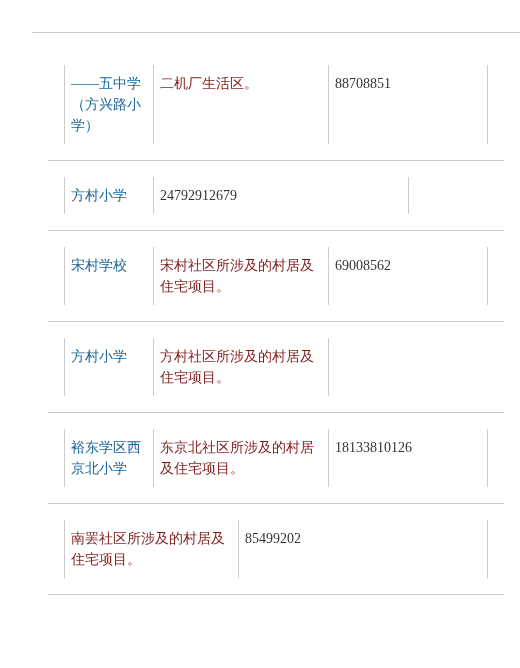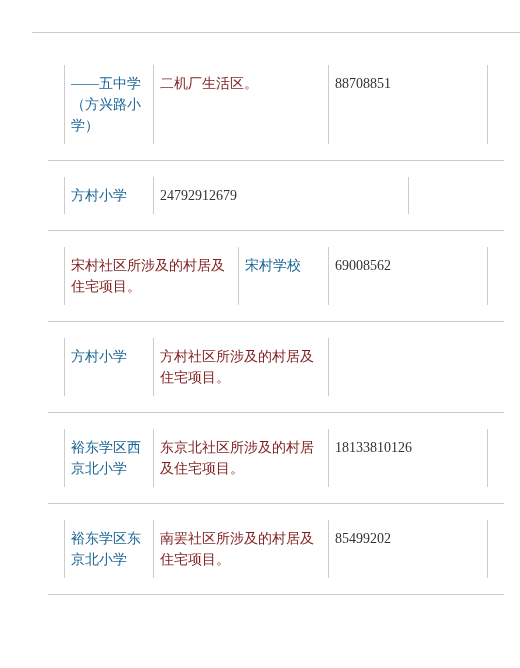--- a/index.html
+++ b/index.html
@@ -53,31 +53,30 @@
 <div class="table-row">
       <div class="cell col-school">——五中学（方兴路小学）</div>
       <div class="cell col-area">二机厂生活区。</div>
       <div class="cell col-phone">88708851</div>
     </div>
     <div class="table-row">
       <div class="cell col-school">方村小学</div>
       <div class="cell col-phone">24792912679</div>
     </div>
     <div class="table-row">
+      <div class="cell col-school">宋村学校</div>
       <div class="cell col-area">宋村社区所涉及的村居及住宅项目。</div>
-      <div class="cell col-school">宋村学校</div>
       <div class="cell col-phone">69008562</div>
     </div>
     <div class="table-row">
       <div class="cell col-school">方村小学</div>
       <div class="cell col-area">方村社区所涉及的村居及住宅项目。</div>
     </div>
     <div class="table-row">
       <div class="cell col-school">裕东学区西京北小学</div>
       <div class="cell col-area">东京北社区所涉及的村居及住宅项目。</div>
       <div class="cell col-phone">18133810126</div>
     </div>
     <div class="table-row">
-      <div class="cell col-school">裕东学区东京北小学</div>
       <div class="cell col-area">南罢社区所涉及的村居及住宅项目。</div>
       <div class="cell col-phone">85499202</div>
     </div>
   </div>
 
 </body></html>

